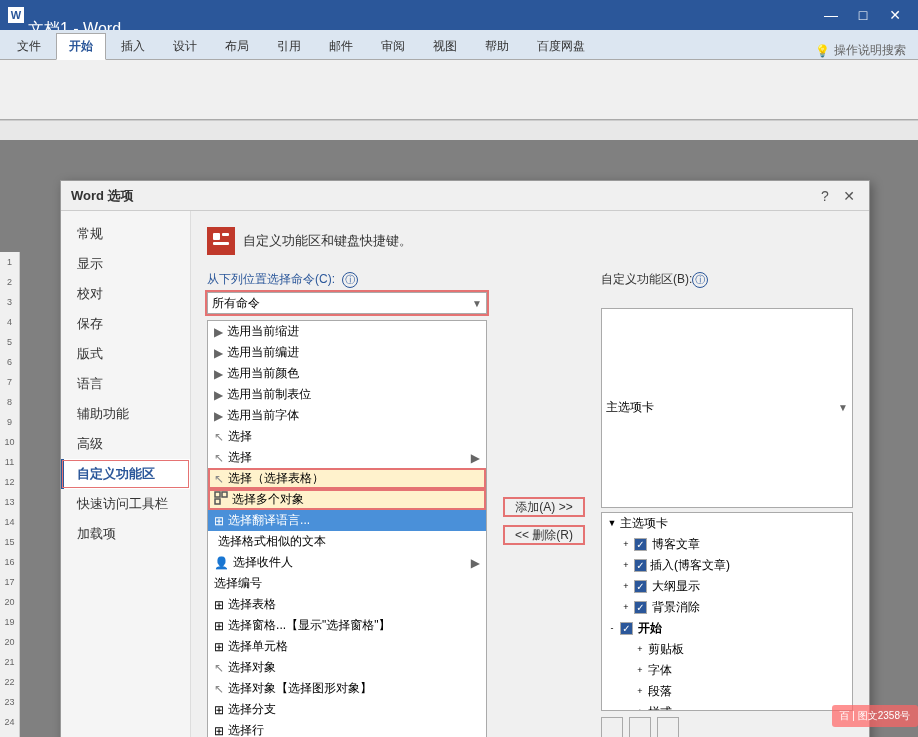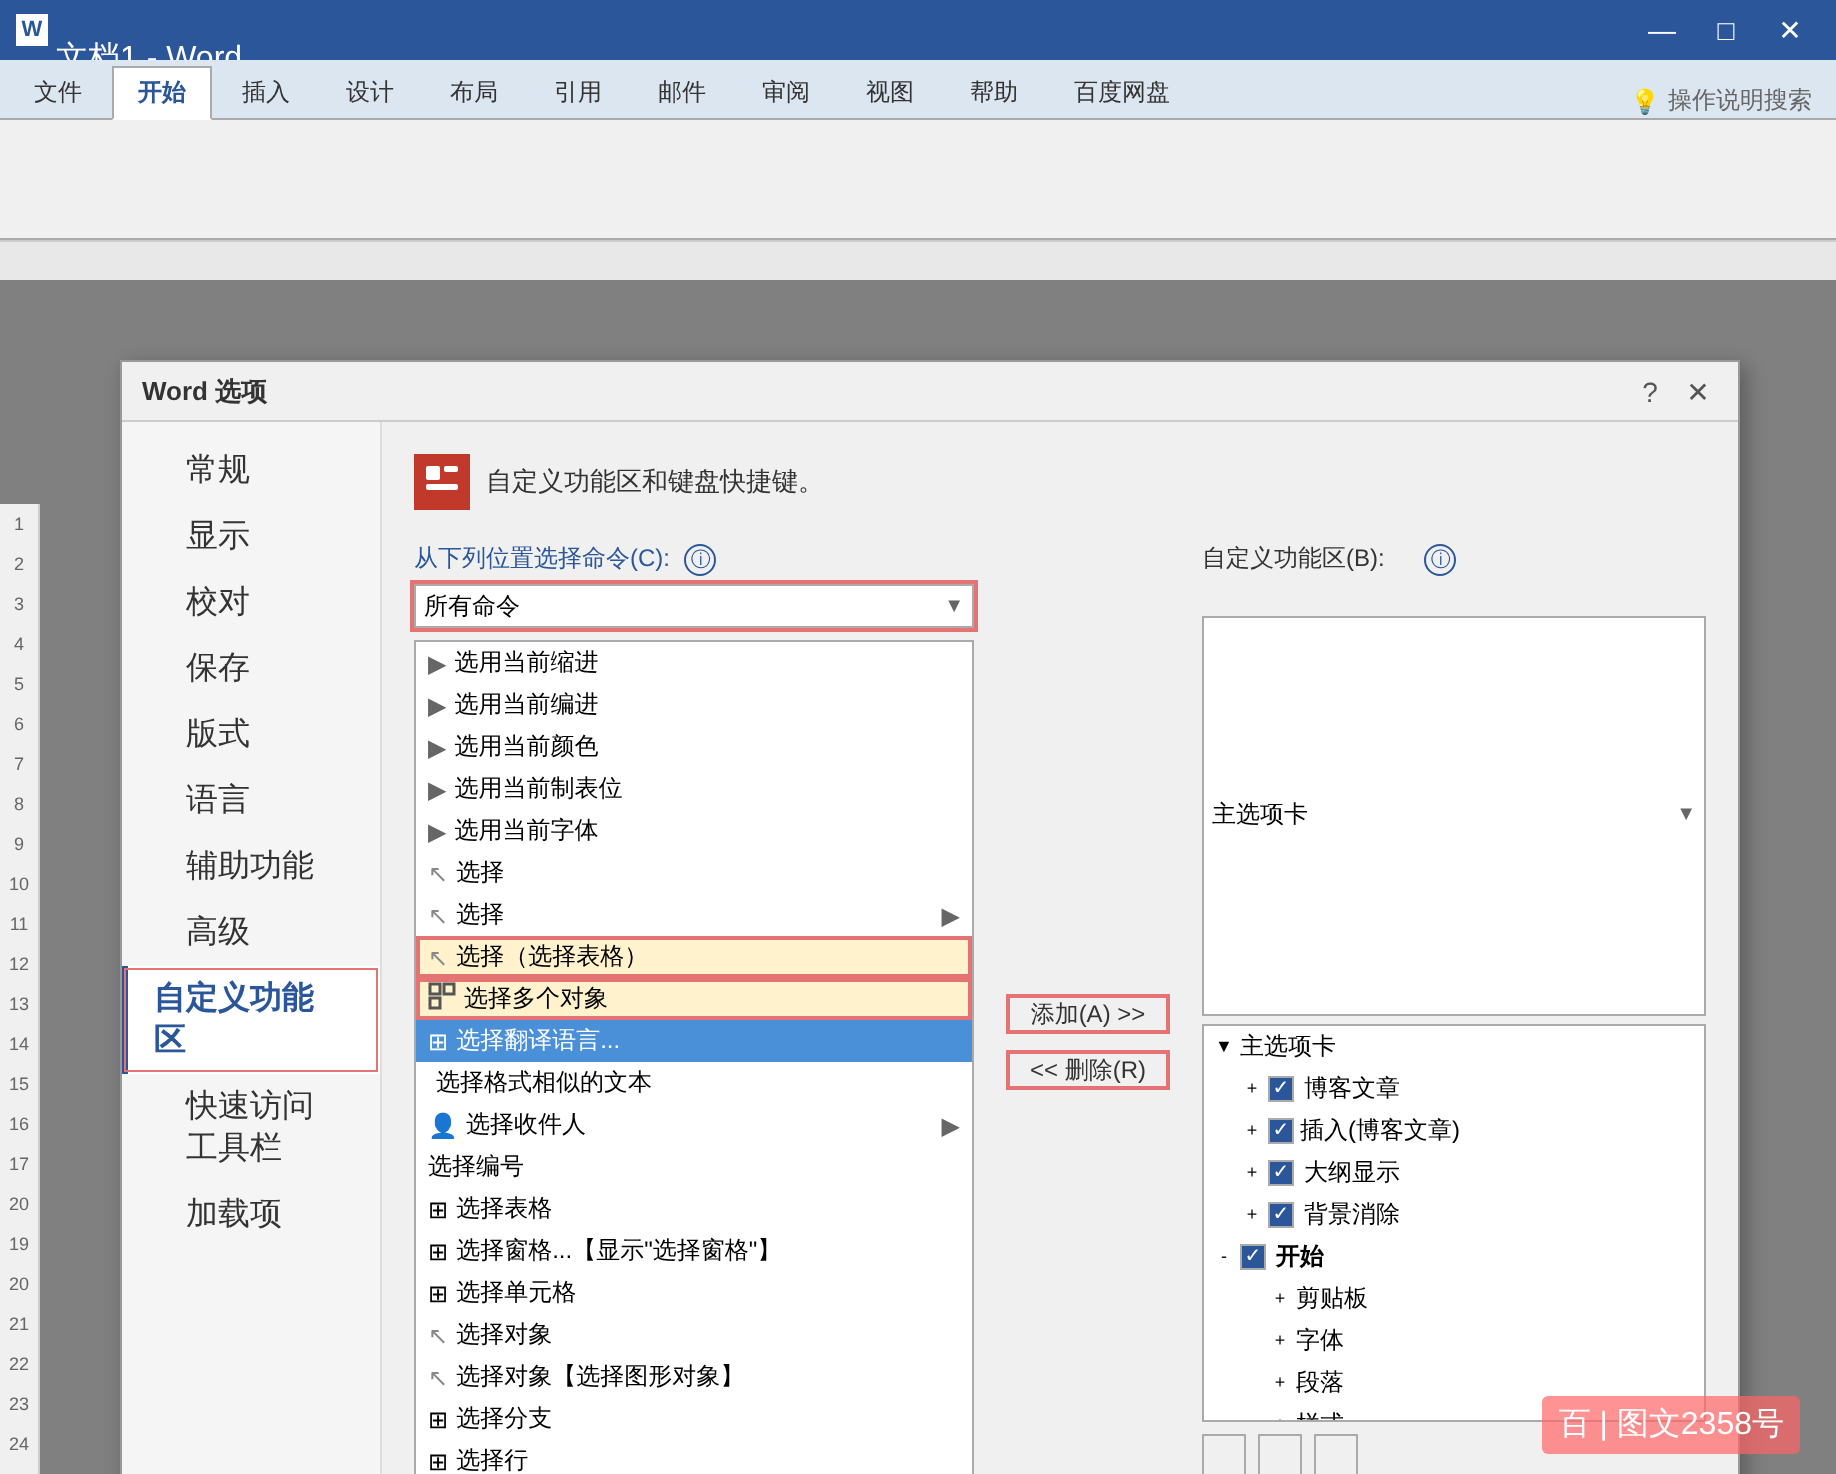--- a/index.html
+++ b/index.html
@@ -82,23 +82,23 @@
     }
 
     
     .dialog-nav {
       width: 130px;
       background: #f5f5f5;
       border-right: 1px solid #ddd;
       padding: 8px 0;
     }
     .nav-item {
-      padding: 6px 32px;
-      cursor: pointer;
-      font-size: 16px;
+      padding: 6px 16px;
+      cursor: pointer;
+      font-size: 13px;
       color: #333;
     }
     .nav-item.active {
       background: white;
       border-left: 3px solid #2b579a;
       color: #2b579a;
       font-weight: bold;
       padding-left: 13px;
       outline: 1px solid #e57373;
       outline-offset: -2px;
@@ -234,21 +234,21 @@
 
     
     .right-panel {
       flex: 1;
       display: flex;
       flex-direction: column;
     }
     .right-header {
       display: flex;
       align-items: center;
-      gap: 20px;
+      gap: 0;
       margin-bottom: 20px;
     }
     .right-label {
       font-size: 12px;
       color: #333;
     }
     .right-dropdown {
       flex: 1;
       height: 22px;
       border: 1px solid #aaa;
@@ -678,19 +678,19 @@
                   <button class="bottom-btn"></button>
                 </div>
               </div>
 
             </div>
 
           </div>
         </div>
       </div>
 
-      <div style="position:absolute;bottom:10px;right:18px;background:rgba(255,100,100,0.7);color:white;font-size:16px;padding:4px 8px;border-radius:3px;">
+      <div style="position:absolute;bottom:10px;right:0;background:rgba(255,100,100,0.7);color:white;font-size:10px;padding:4px 8px;border-radius:3px;">
         百 | 图文2358号
       </div>
 
     </div>
   </div>
 </div>
 
 </body></html>

